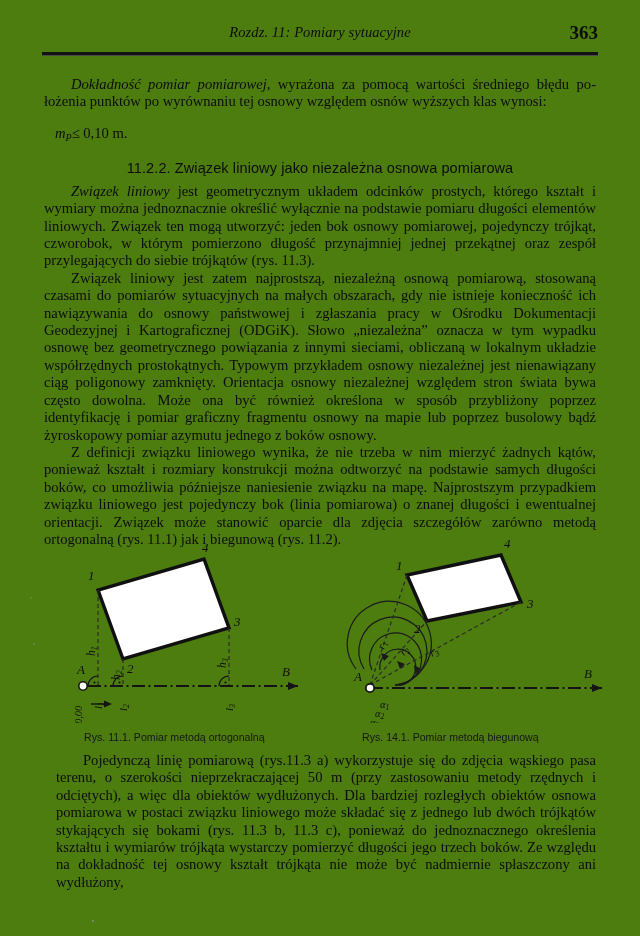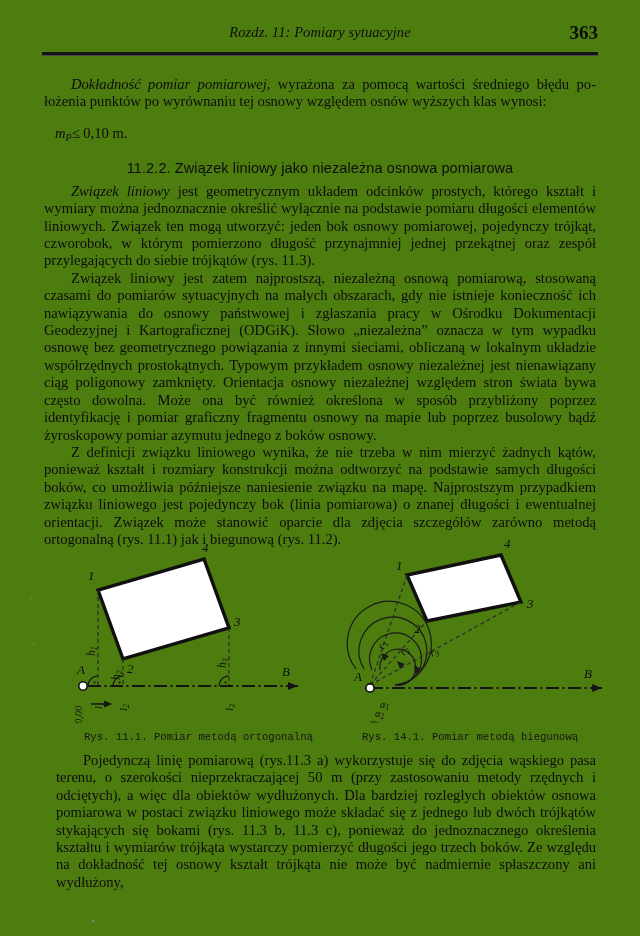--- a/index.html
+++ b/index.html
@@ -106,21 +106,21 @@
   .fig {
     position: absolute;
     top: 0;
   }
   .fig-left  { left: 22px;  width: 275px; height: 215px; }
   .fig-right { left: 300px; width: 320px; height: 215px; }
   .fig svg { display: block; }
   .caption {
     position: absolute;
     bottom: 0;
-    font-family: Liberation Mono, monospace;
+    font-family: Liberation Sans, sans-serif;
     font-size: 10.6px;
     white-space: nowrap;
     color: #161616;
   }
   .caption-left  { left: 18px; }
   .caption-right { left: 18px; }
 
   .tail {
     position: absolute;
     left: 56px;

